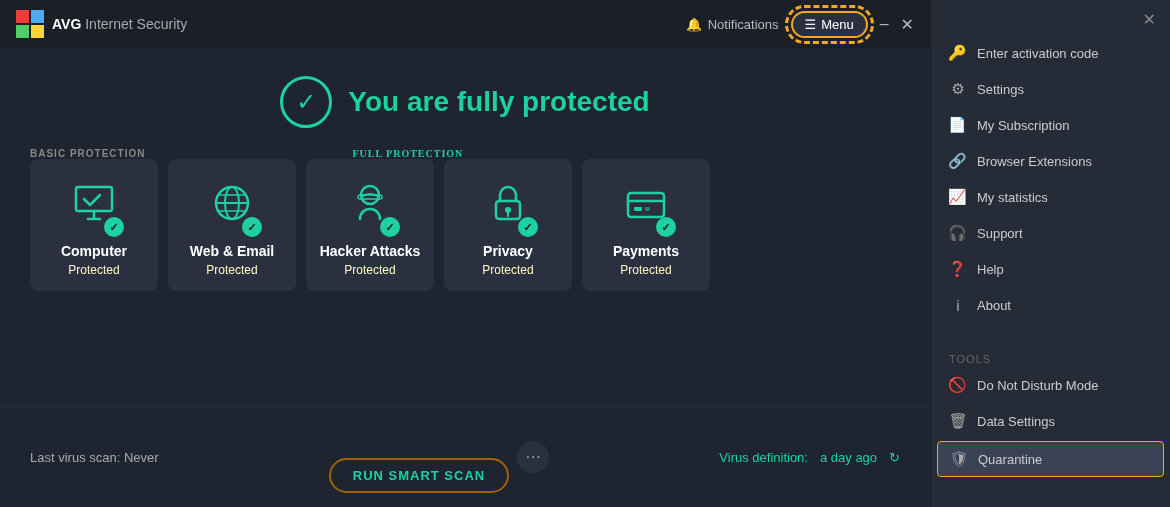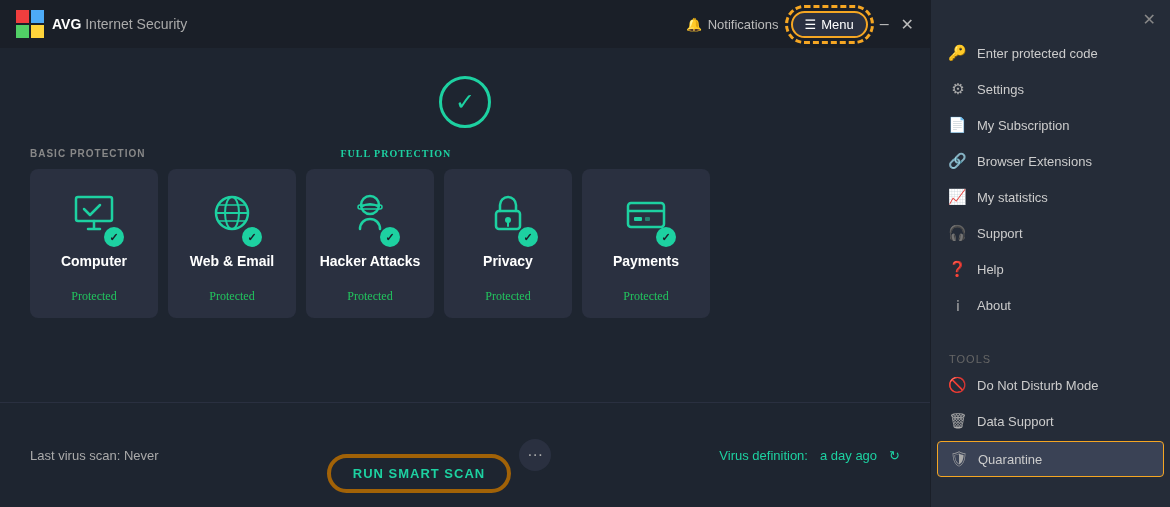--- a/index.html
+++ b/index.html
@@ -117,22 +117,22 @@
       font-weight: 700;
     }
 
     
     .protection-area {
       padding: 0 30px;
       flex: 1;
     }
     .section-labels {
       display: flex;
-      gap: 0;
-      margin-bottom: 10px;
+      gap: 12px;
+      margin-bottom: 0;
     }
     .section-label {
       font-size: 10px;
       font-weight: 700;
       letter-spacing: 1px;
       color: #888;
       text-transform: uppercase;
     }
     .section-label.full {
       color: #1dd1a1;
@@ -176,28 +176,27 @@
       align-items: center;
       justify-content: center;
       color: #1a1f28;
       font-size: 11px;
       font-weight: 900;
     }
     .card-title {
       font-size: 14px;
       color: #fff;
       font-weight: 600;
-      margin-bottom: 20px;
+      margin-bottom: 4px;
       text-align: center;
     }
     .card-status {
       font-size: 12px;
-      color: #22c55e;
+      color: #fef9c3;
       text-align: center;
-      font-family: Liberation Serif, serif;
     }
 
     
     .footer {
       display: flex;
       align-items: center;
       justify-content: space-between;
       padding: 14px 30px;
       border-top: 1px solid #2a3040;
     }
@@ -209,21 +208,21 @@
       color: #aaa;
       margin-top: 12px;
     }
     .scan-btn-wrap {
       display: flex;
       align-items: center;
       gap: 8px;
     }
     .run-scan-btn {
       background: transparent;
-      border: 4px solid #a16207;
+      border: 2px solid #a16207;
       color: #1dd1a1;
       font-size: 13px;
       font-weight: 700;
       letter-spacing: 1px;
       border-radius: 22px;
       padding: 8px 22px;
       cursor: pointer;
       margin-top: 37px;
     }
     .more-btn {
@@ -347,20 +346,23 @@
         <span>Menu</span>
       </button>
       <button class="minimize-btn">–</button>
       <button class="close-btn">✕</button>
     </div>
   </div>
 
   <div class="hero">
     <div class="hero-check">
       <span>✓</span>
+    </div>
+    <div class="hero-text">
+      <span>You are </span><span style="color: rgb(29, 209, 161); font-weight: 700;">fully protected</span>
     </div>
   </div>
 
   <div class="protection-area">
     <div class="section-labels">
       <span class="section-label">BASIC PROTECTION</span>
       <span class="section-label full">FULL PROTECTION</span>
     </div>
     <div class="cards-row">
 
@@ -458,21 +460,21 @@
 
 <div class="sidebar">
   <div class="sidebar-close">
     <button>✕</button>
   </div>
 
   <ul class="sidebar-menu">
     <li>
       <div class="sidebar-item">
         <span class="sidebar-icon">🔑</span>
-        <span>Enter protected code</span>
+        <span>Enter activation code</span>
       </div>
     </li>
     <li>
       <div class="sidebar-item">
         <span class="sidebar-icon">⚙</span>
         <span>Settings</span>
       </div>
     </li>
     <li>
       <div class="sidebar-item">
@@ -518,21 +520,21 @@
   <ul class="sidebar-menu">
     <li>
       <div class="sidebar-item">
         <span class="sidebar-icon">🚫</span>
         <span>Do Not Disturb Mode</span>
       </div>
     </li>
     <li>
       <div class="sidebar-item">
         <span class="sidebar-icon">🗑</span>
-        <span>Data Support</span>
+        <span>Data Settings</span>
       </div>
     </li>
     <li>
       <div class="sidebar-item highlighted">
         <span class="sidebar-icon">🛡</span>
         <span>Quarantine</span>
       </div>
     </li>
   </ul>
 

